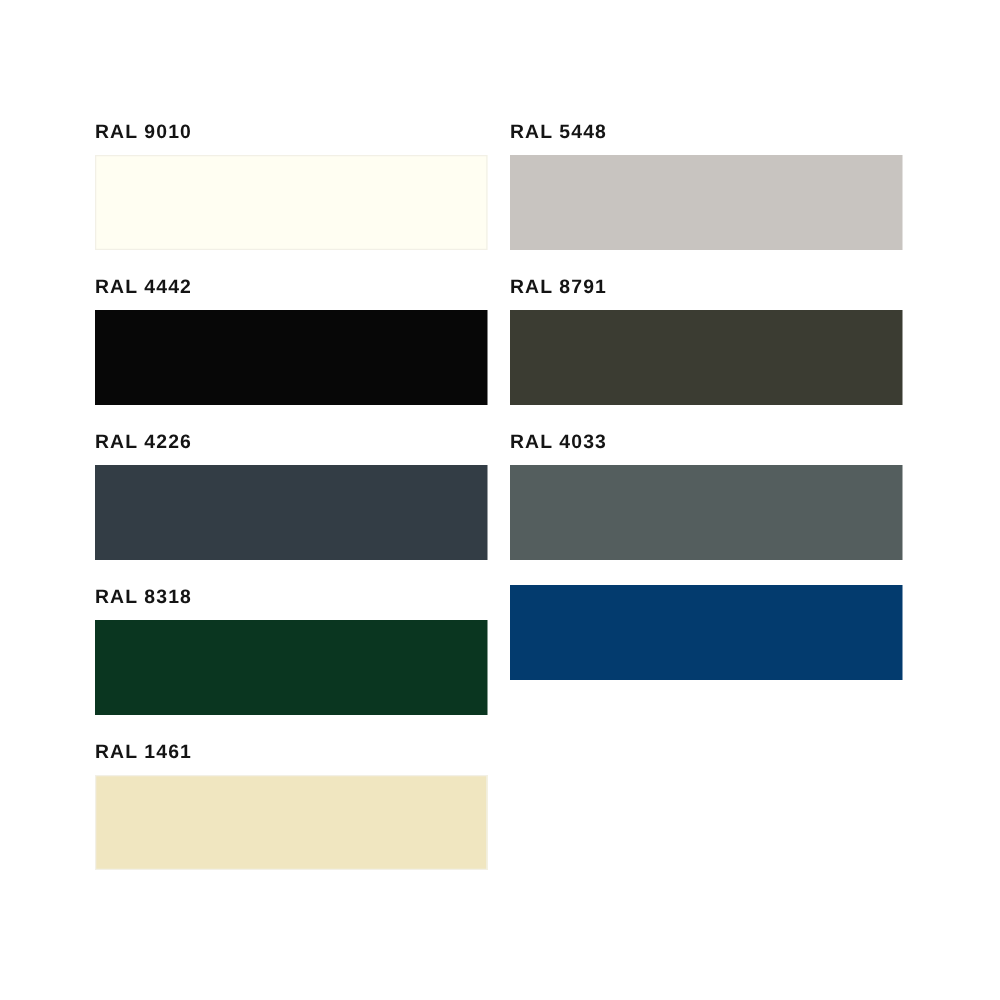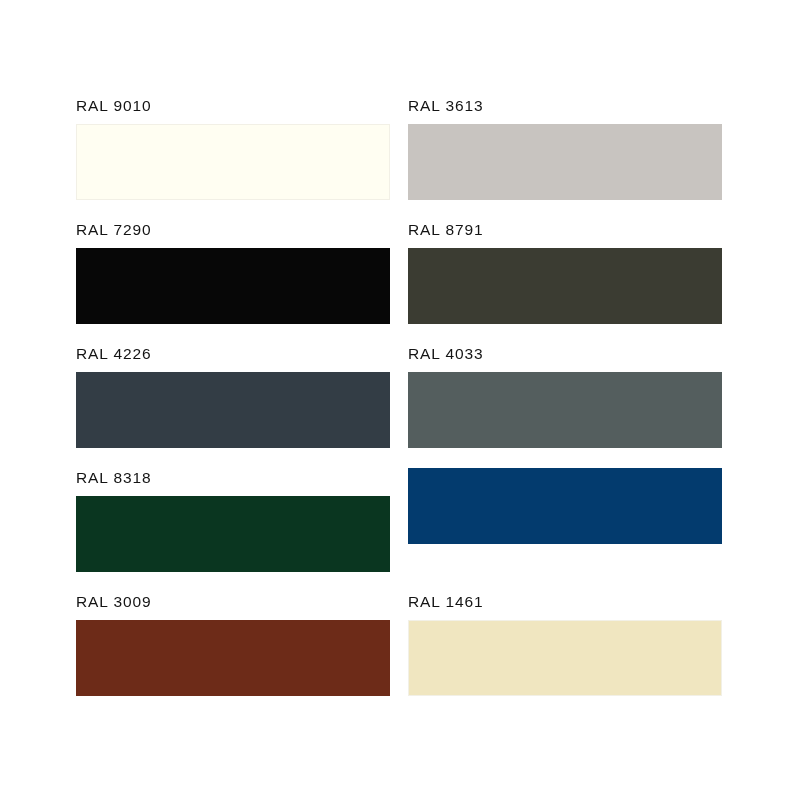--- a/index.html
+++ b/index.html
@@ -34,21 +34,21 @@
   .swatch-cell {
     position: relative;
     width: 314px;
     height: 104px;
   }
 
   .swatch-label {
     display: block;
     font-family: "Liberation Sans", sans-serif;
     font-size: 15.5px;
-    font-weight: normal;
+    font-weight: bold;
     letter-spacing: 0.9px;
     color: #141414;
     line-height: 20px;
     height: 20px;
     margin: 0 0 8px 0;
     white-space: nowrap;
   }
 
   .swatch-color {
     display: block;
@@ -65,25 +65,25 @@
 </head>
 <body>
 
 <div id="swatch-chart">
   <div class="swatch-grid">
       <div class="swatch-cell">
         <span class="swatch-label">RAL 9010</span>
         <span class="swatch-color is-light" style="background-color: rgb(255, 254, 242);"></span>
       </div>
       <div class="swatch-cell">
-        <span class="swatch-label">RAL 3613</span>
+        <span class="swatch-label">RAL 5448</span>
         <span class="swatch-color" style="background-color: rgb(200, 196, 192);"></span>
       </div>
       <div class="swatch-cell">
-        <span class="swatch-label">RAL 7290</span>
+        <span class="swatch-label">RAL 4442</span>
         <span class="swatch-color" style="background-color: rgb(7, 7, 7);"></span>
       </div>
       <div class="swatch-cell">
         <span class="swatch-label">RAL 8791</span>
         <span class="swatch-color" style="background-color: rgb(59, 60, 50);"></span>
       </div>
       <div class="swatch-cell">
         <span class="swatch-label">RAL 4226</span>
         <span class="swatch-color" style="background-color: rgb(51, 61, 69);"></span>
       </div>
@@ -92,21 +92,17 @@
         <span class="swatch-color" style="background-color: rgb(84, 94, 94);"></span>
       </div>
       <div class="swatch-cell">
         <span class="swatch-label">RAL 8318</span>
         <span class="swatch-color" style="background-color: rgb(10, 54, 32);"></span>
       </div>
       <div class="swatch-cell">
         <span class="swatch-color" style="background-color: rgb(3, 59, 110);"></span>
       </div>
       <div class="swatch-cell">
-        <span class="swatch-label">RAL 3009</span>
-        <span class="swatch-color" style="background-color: rgb(109, 43, 24);"></span>
-      </div>
-      <div class="swatch-cell">
         <span class="swatch-label">RAL 1461</span>
         <span class="swatch-color is-light" style="background-color: rgb(240, 230, 192);"></span>
       </div>
     </div>
 </div>
 
 </body></html>

